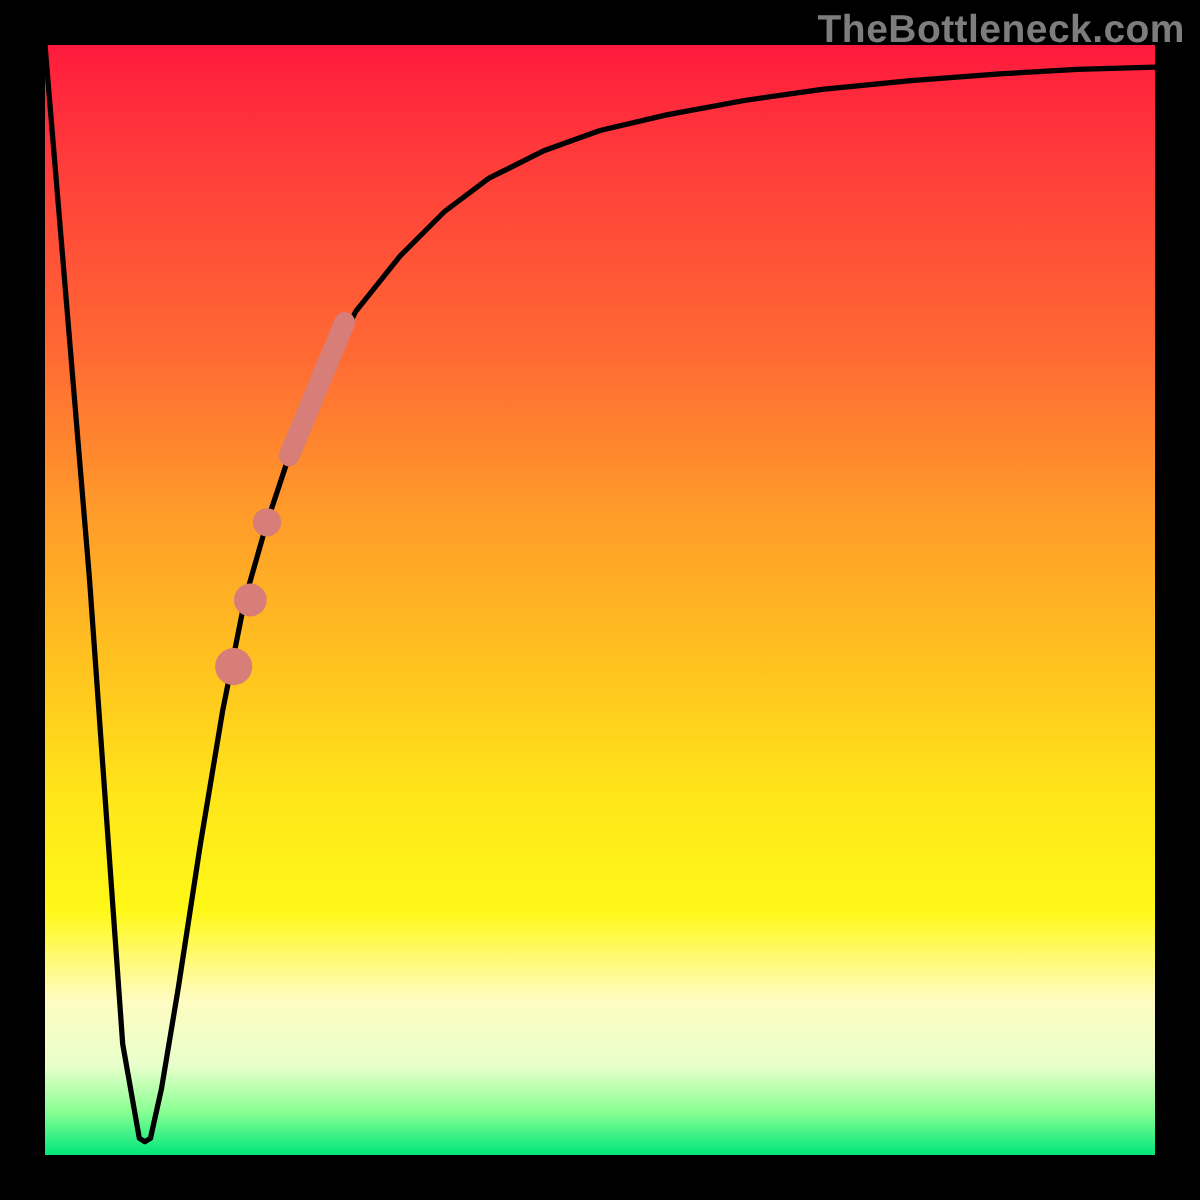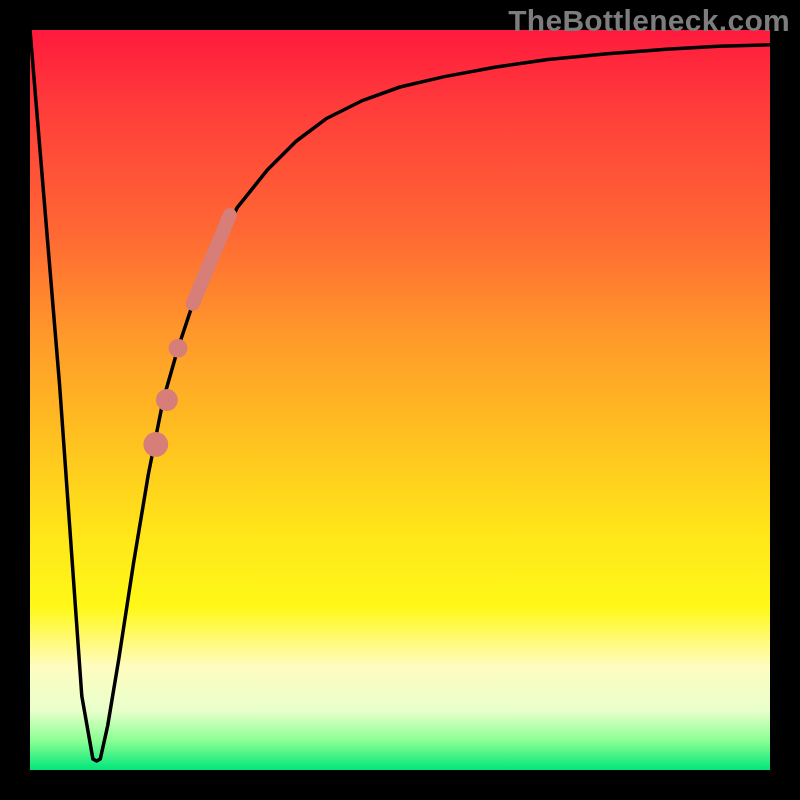--- a/index.html
+++ b/index.html
@@ -43,21 +43,21 @@
     top: 30px;
     width: 740px;
     height: 740px;
     overflow: visible;
   }
   .watermark {
     position: absolute;
     top: 4px;
     right: 10px;
     font-family: Arial, Helvetica, sans-serif;
-    font-size: 30px;
+    font-size: 26px;
     font-weight: 600;
     color: #7d7d7d;
     letter-spacing: 0.3px;
     pointer-events: none;
   }
 </style>
 </head>
 <body>
 
 <div class="frame">

